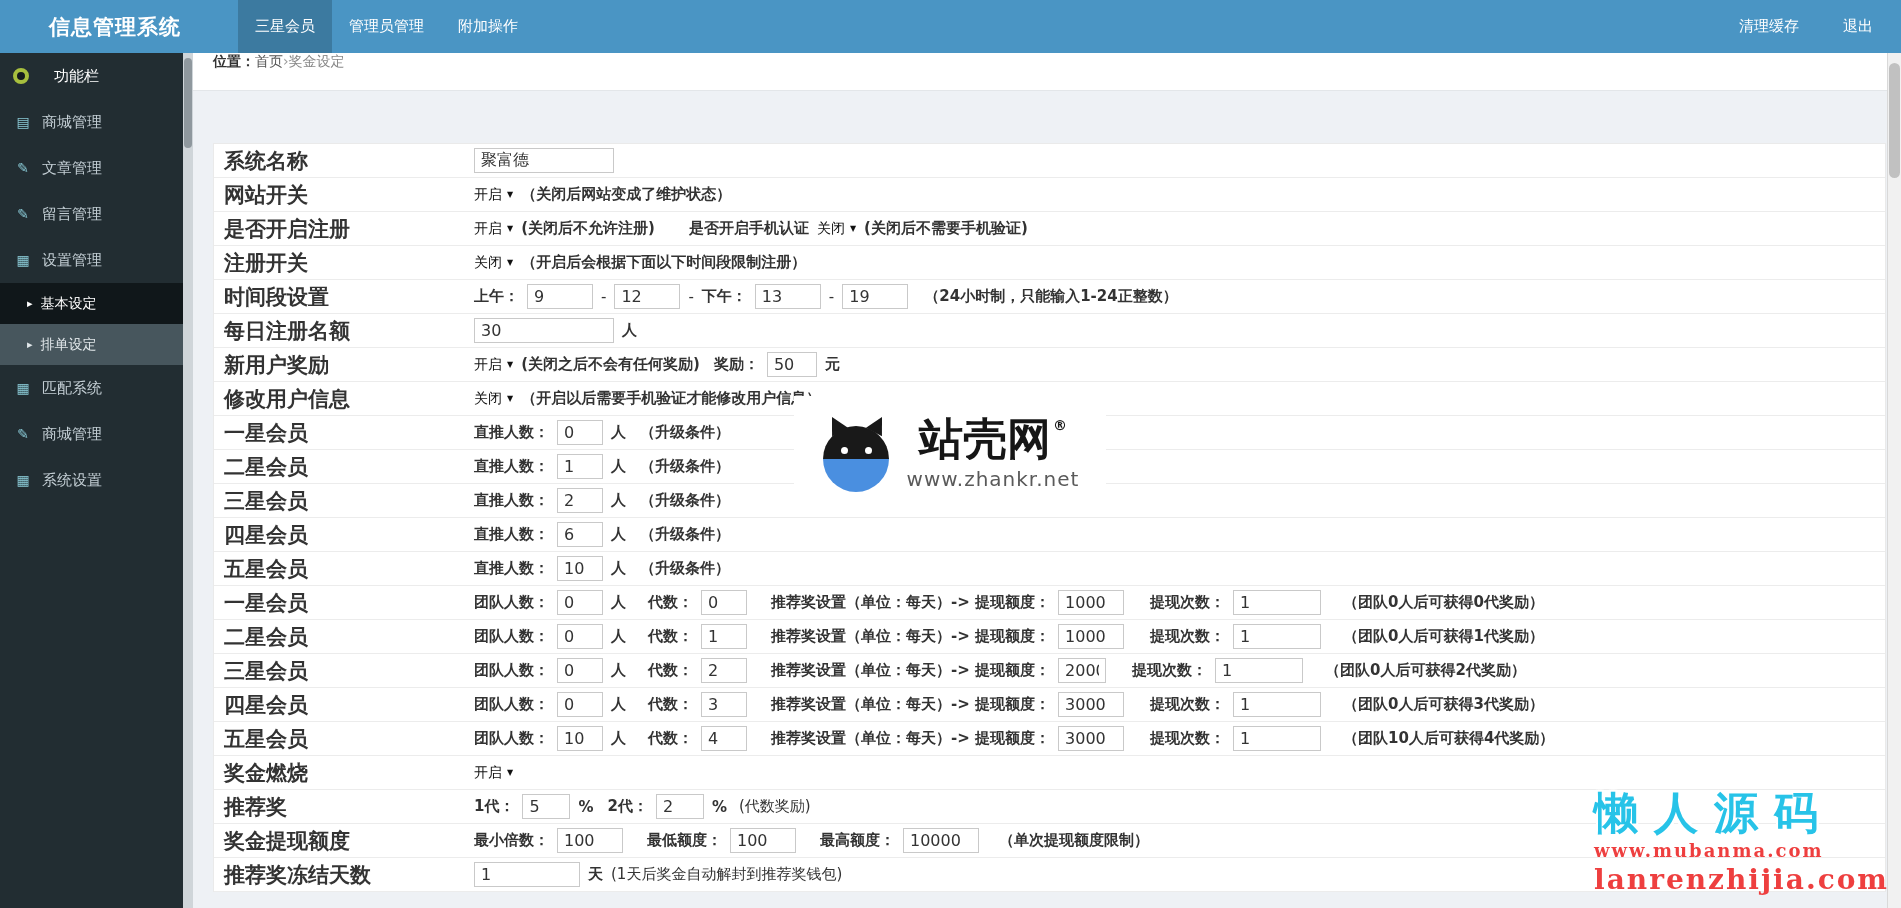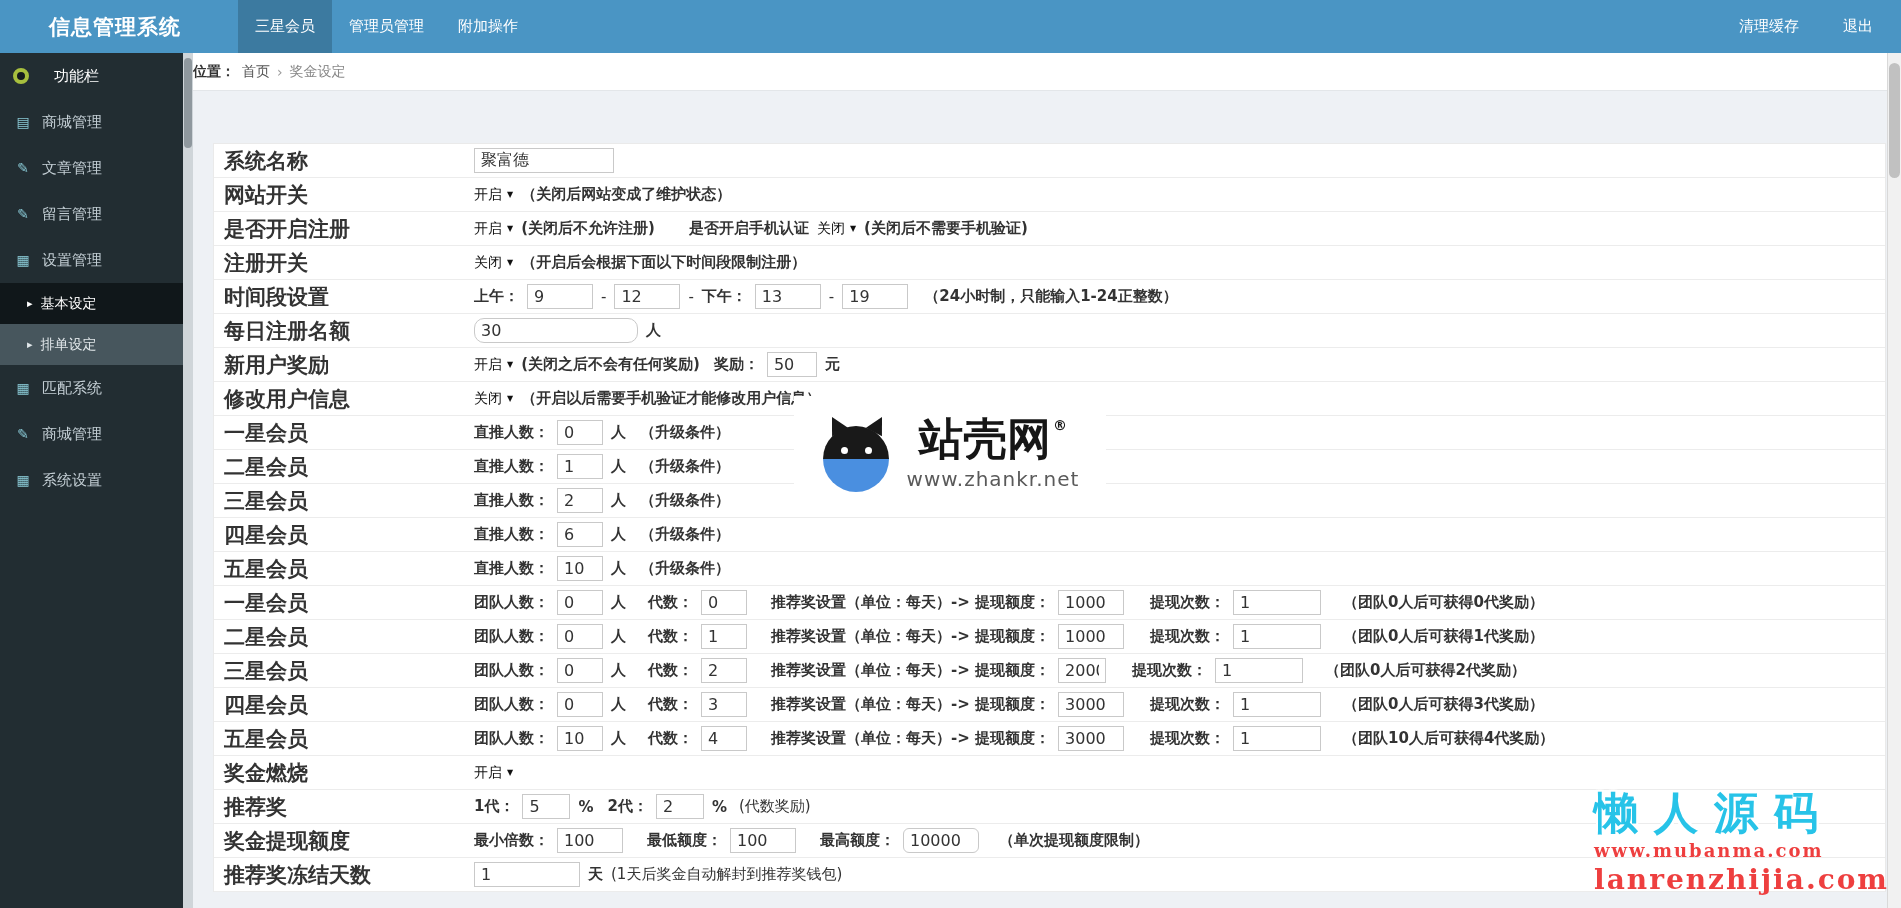--- a/index.html
+++ b/index.html
@@ -23,21 +23,21 @@
   .sb-item .ico{width:18px;text-align:center;color:#89c8d4;font-size:14px}
   .sb-sub{display:flex;align-items:center;height:41px;padding-left:27px;font-size:14px;color:#c3ced4;cursor:pointer}
   .sb-sub .arr{margin-right:8px;font-size:11px}
   .sb-sub.active{background:#10171a;color:#fff}
   .sb-sub.hover{background:#47565d;color:#e2e8eb}
   .sb-scroll{position:absolute;left:183px;top:53px;width:10px;height:855px;background:#cfd5d9;z-index:5}
   .sb-thumb{position:absolute;left:1px;top:5px;width:8px;height:90px;background:#8f989e;border-radius:4px}
 
   
   .main{position:absolute;left:193px;top:53px;width:1694px;height:855px;background:#eef1f5}
-  .breadcrumb{height:38px;background:#fff;border-bottom:1px solid #e3e6e9;display:flex;align-items:center;font-size:14px;color:#555;gap:7px}
+  .breadcrumb{height:38px;background:#fff;border-bottom:1px solid #e3e6e9;display:flex;align-items:flex-start;padding-left:20px;font-size:14px;color:#555;}
   .bc-prefix{font-weight:bold;color:#333}
   .bc-item{color:#555;cursor:pointer}
   .bc-sep{color:#999}
   .bc-cur{color:#888}
 
   .ftable{position:absolute;left:20px;top:90px;width:1673px;background:#fff;border:1px solid #eaeaea;border-bottom:none}
   .frow{display:flex;align-items:center;height:34px;border-bottom:1px solid #ececec}
   .flabel{width:260px;padding-left:10px;font-size:21px;font-weight:bold;color:#333;flex-shrink:0}
   .fcontent{display:flex;align-items:center;flex:1;font-size:15px;color:#333;white-space:nowrap}
   .txt{margin-right:8px}
@@ -202,21 +202,21 @@
           <input class="inp" value="13" style="width: 66px;">
           <span class="txt">-</span>
           <input class="inp" value="19" style="width: 66px;">
           <span class="gapseg" style="width: 8px;"></span>
           <span class="txt b">（24小时制，只能输入1-24正整数）</span>
         </div>
       </div>
       <div class="frow">
         <div class="flabel">每日注册名额</div>
         <div class="fcontent">
-          <input class="inp" value="30" style="width: 164px; border-radius: 10px;">
+          <input class="inp" value="30" style="width: 140px;">
           <span class="txt b">人</span>
         </div>
       </div>
       <div class="frow">
         <div class="flabel">新用户奖励</div>
         <div class="fcontent">
           <span class="sel">
             <span>开启</span>
             <span class="caret">▼</span>
           </span>
@@ -408,21 +408,21 @@
       <div class="frow">
         <div class="flabel">奖金提现额度</div>
         <div class="fcontent">
           <span class="txt b">最小倍数：</span>
           <input class="inp" value="100" style="width: 66px;">
           <span class="gapseg" style="width: 16px;"></span>
           <span class="txt b">最低额度：</span>
           <input class="inp" value="100" style="width: 66px;">
           <span class="gapseg" style="width: 16px;"></span>
           <span class="txt b">最高额度：</span>
-          <input class="inp" value="10000" style="width: 76px; border-radius: 6px;">
+          <input class="inp" value="10000" style="width: 76px;">
           <span class="gapseg" style="width: 12px;"></span>
           <span class="txt b">（单次提现额度限制）</span>
         </div>
       </div>
       <div class="frow">
         <div class="flabel">推荐奖冻结天数</div>
         <div class="fcontent">
           <input class="inp" value="1" style="width: 106px;">
           <span class="txt b">天</span>
           <span class="txt">(1天后奖金自动解封到推荐奖钱包)</span>

